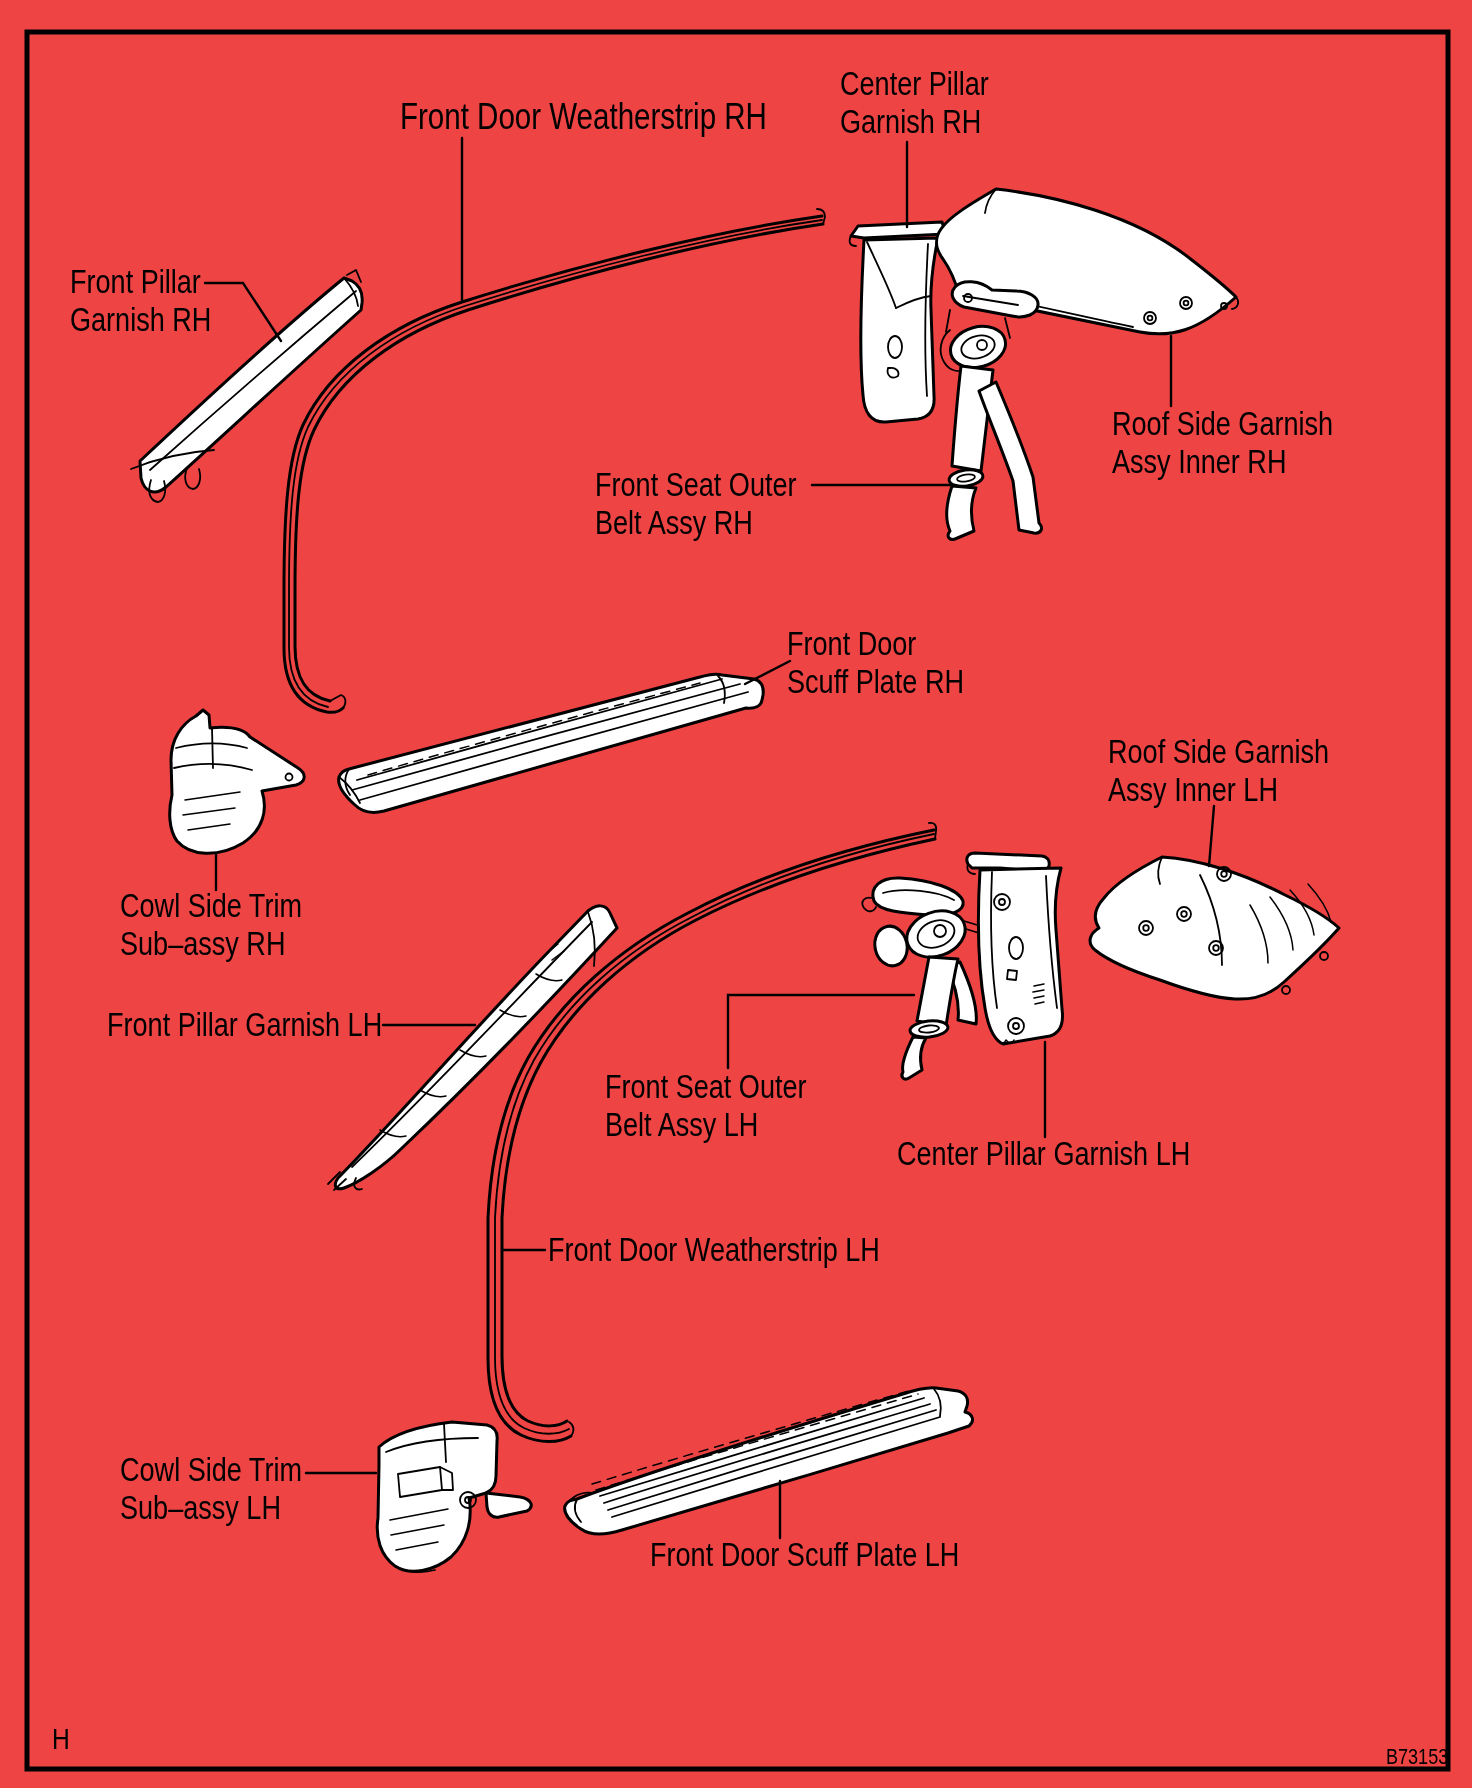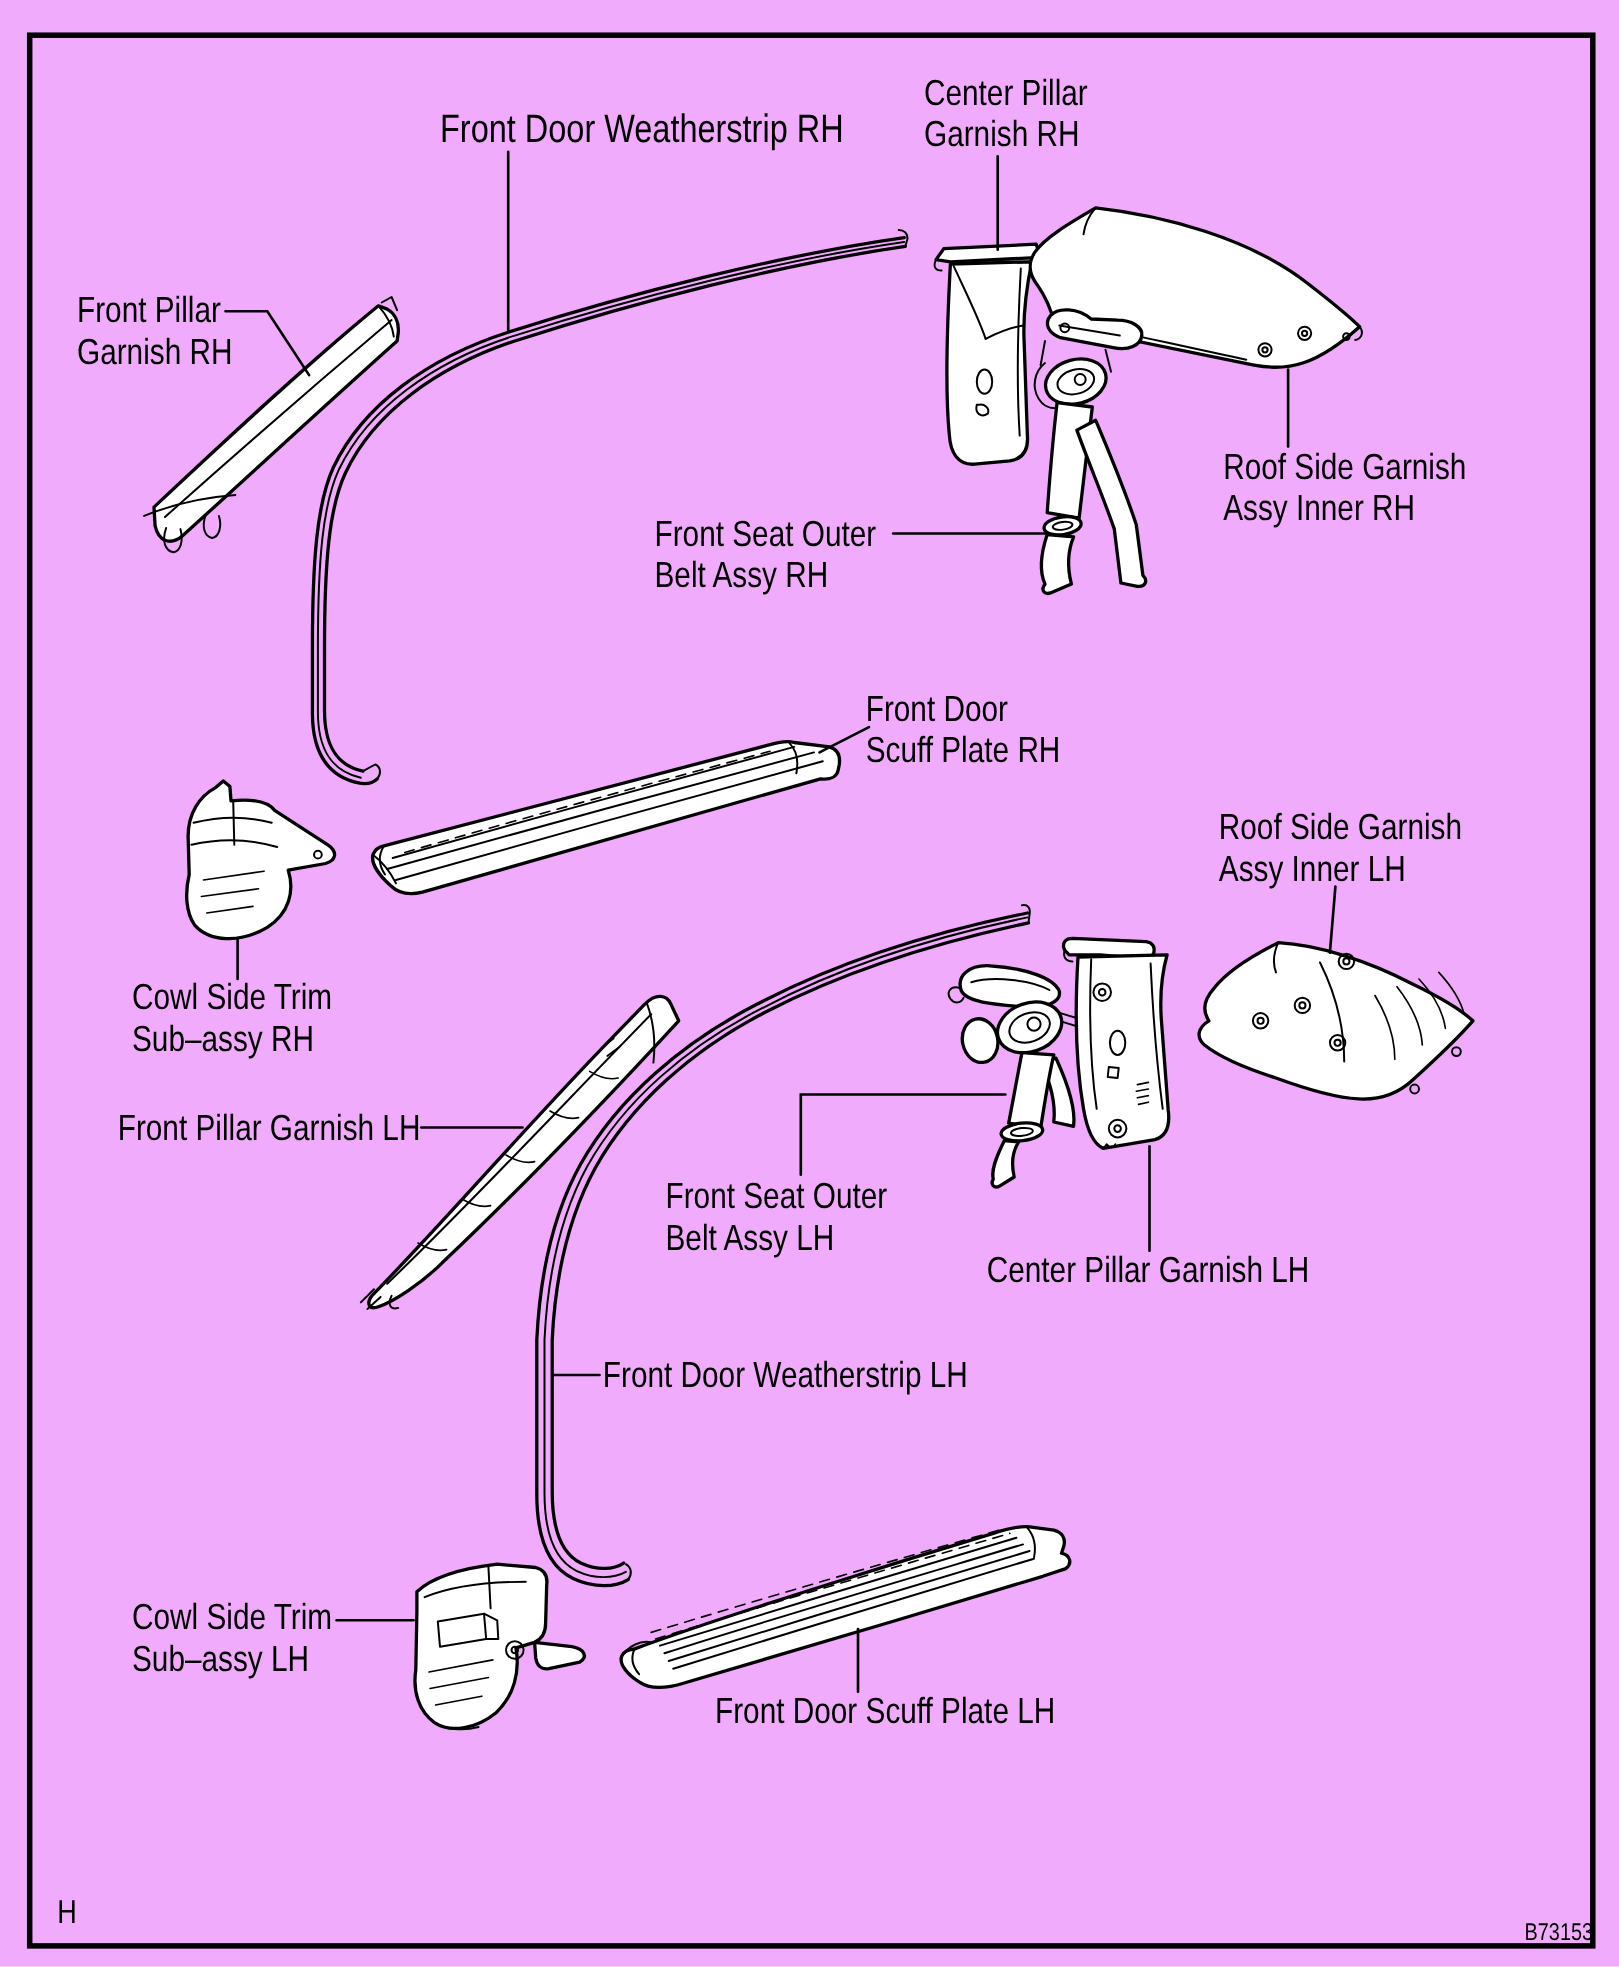--- a/index.html
+++ b/index.html
@@ -1,16 +1,16 @@
 <!DOCTYPE html>
 <html><head>
 <meta charset="utf-8">
 <style>
   html,body{margin:0;padding:0;background:#fff;}
-  .page{position:relative;width:1472px;height:1788px;background:#f0abfc;overflow:hidden;
+  .page{position:relative;width:1472px;height:1788px;background:#ef4444;overflow:hidden;
         font-family:"Liberation Sans",sans-serif;color:#000;}
   .art{position:absolute;left:0;top:0;width:1472px;height:1788px;}
   .lbl{position:absolute;font-size:33px;line-height:38px;white-space:nowrap;
        transform:scaleX(.82);transform-origin:0 0;letter-spacing:0;}
   .lbl.big{font-size:36px;line-height:40px;}
   .marker{position:absolute;font-size:30px;transform:scaleX(.82);transform-origin:0 0;}
   .figcode{position:absolute;font-size:22px;transform:scaleX(.82);transform-origin:0 0;}
   svg *{vector-effect:none;}
   .o{fill:#fff;stroke:#000;stroke-width:3;stroke-linejoin:round;stroke-linecap:round;}
   .l{fill:none;stroke:#000;stroke-width:3;stroke-linejoin:round;stroke-linecap:round;}

